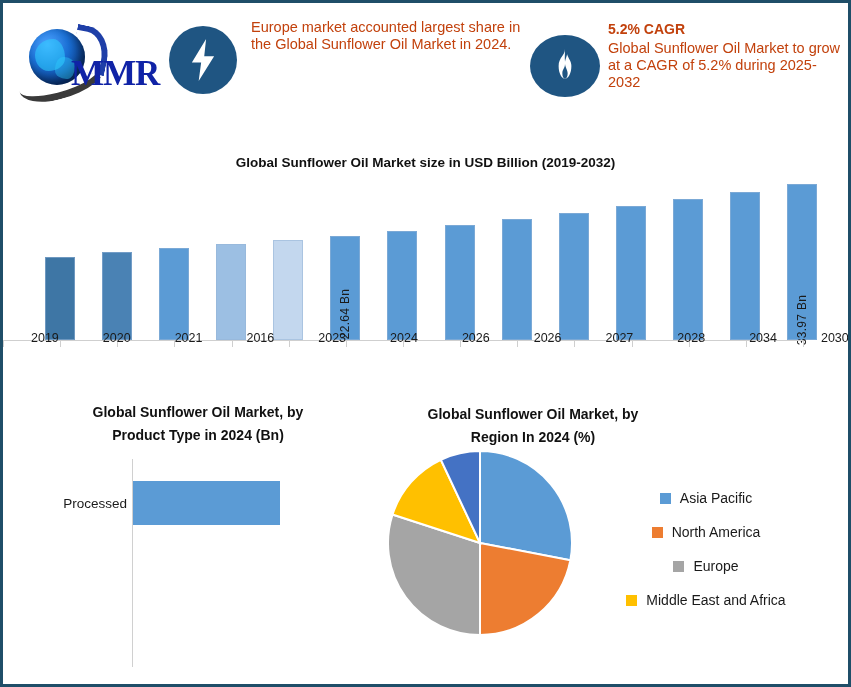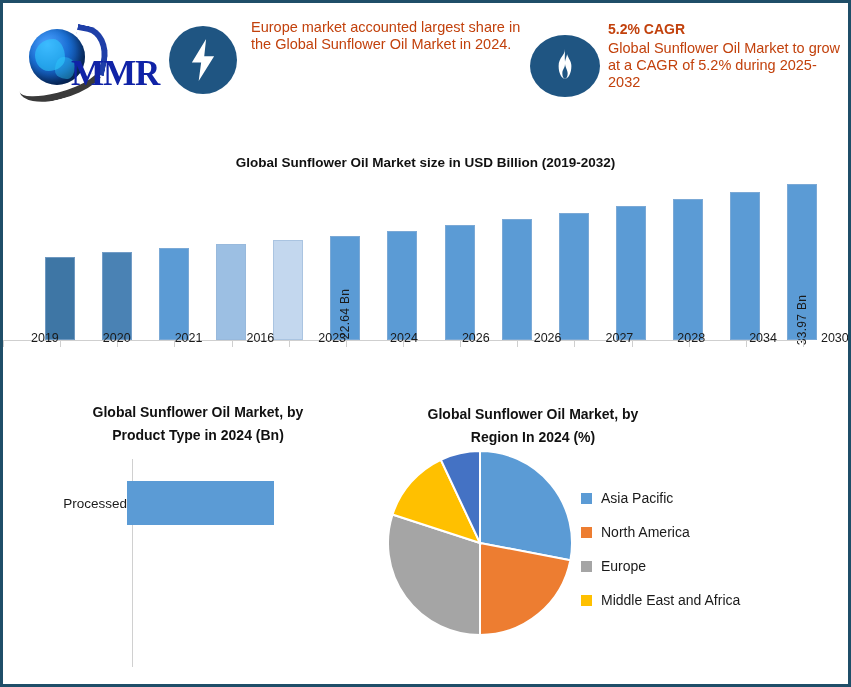--- a/index.html
+++ b/index.html
@@ -242,20 +242,21 @@
     height: 44px;
     width: 330px;
     display: flex;
     align-items: center;
   }
   .hbar-row.r0 { top: 28px; }
   .hbar-row.r1 { top: 135px; }
   .hbar-cat {
     width: 94px;
     text-align: right;
+    padding-right: 6px;
     font-size: 13.5px;
     color: #1a1a1a;
   }
   .hbar-fill {
     height: 44px;
     background: #5B9BD5;
   }
 
   
   .pie-title {
@@ -275,20 +276,21 @@
   }
   .pie-legend {
     position: absolute;
     left: 578px; top: 478px;
     width: 250px;
   }
   .legend-row {
     display: flex;
     align-items: center;
     height: 34px;
+    justify-content: center;
   }
   .legend-swatch {
     width: 11px; height: 11px;
     margin-right: 9px;
     flex: 0 0 auto;
   }
   .legend-label {
     font-size: 14px;
     color: #1a1a1a;
   }

